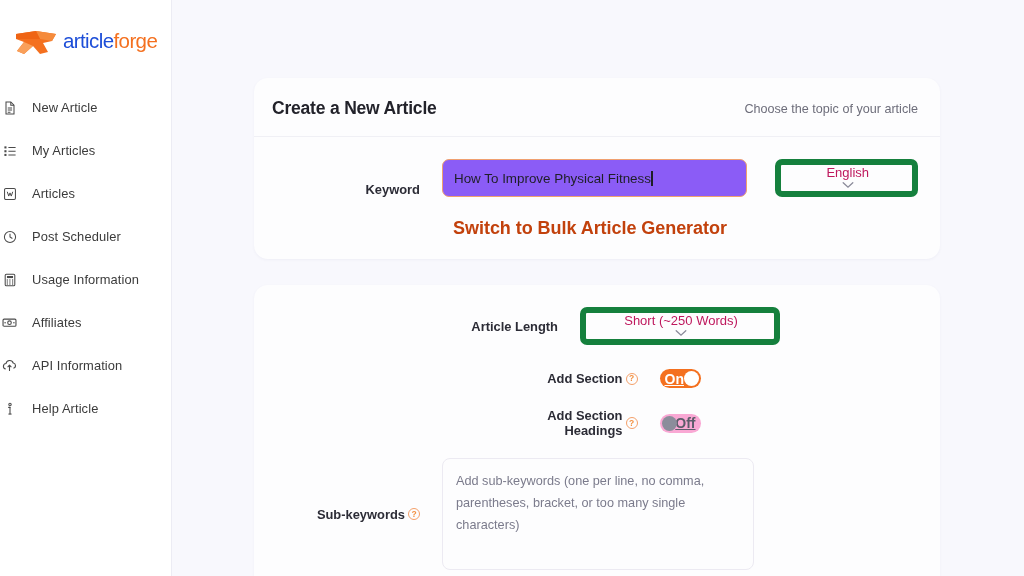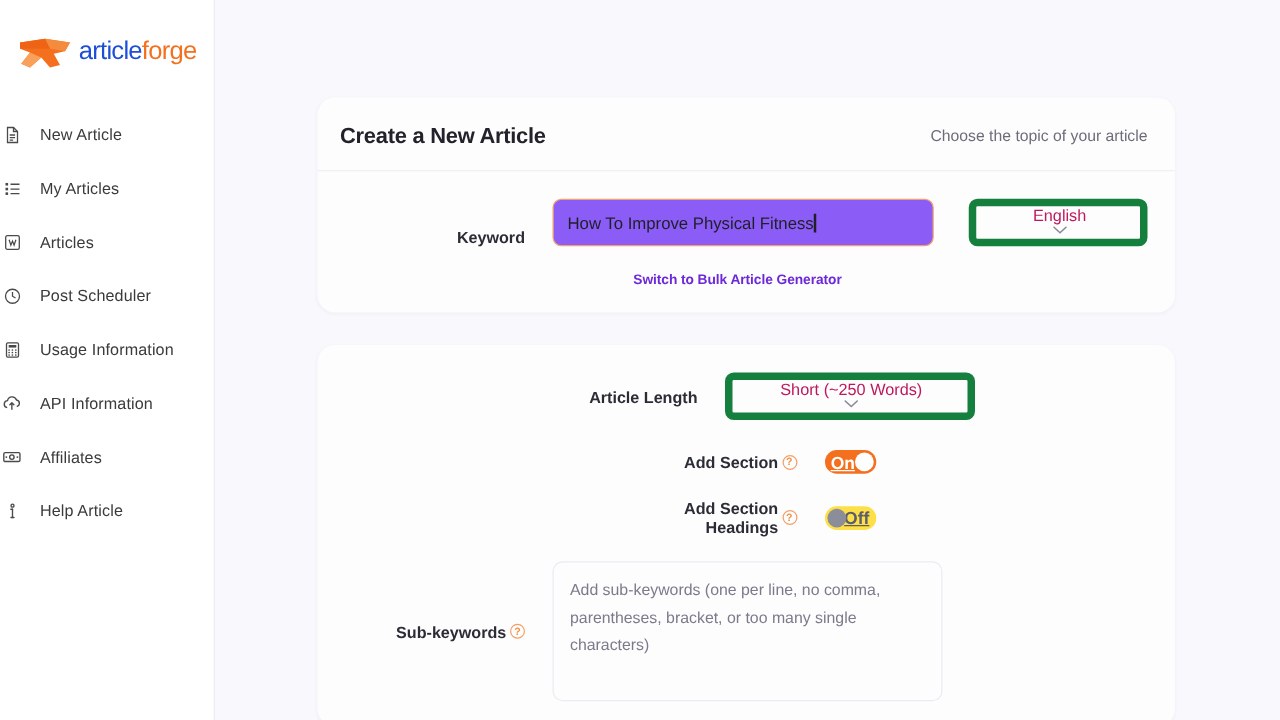--- a/index.html
+++ b/index.html
@@ -116,37 +116,37 @@
   }
   .sel-lang { width: 145px; margin-left: 28px; }
   .sel-len  { width: 200px; }
   .chev { color: #8a8a99; font-size: 11px; line-height: 1; }
 
   .bulk-link-row {
     display: flex; justify-content: center;
     margin-top: 21px; padding-right: 10px;
   }
   .bulk-link {
-    font-size: 11px; font-weight: 700; color: #6d28d9;
+    font-size: 18px; font-weight: 700; color: #c2410c;
     cursor: pointer; letter-spacing: -0.05px;
   }
 
   .card2 { margin-top: 26px; }
   .card2 .card-head { padding: 21px 22px 20px 18px; }
 
   .row2 { display: flex; align-items: center; margin-bottom: 20px; justify-content: center; }
   .row2:first-child { margin-bottom: 24px; }
 
   .toggle {
     width: 41px; height: 19px; border-radius: 10px;
     display: flex; align-items: center; position: relative;
     cursor: pointer;
   }
   .toggle.on { background: #f4701f; justify-content: flex-start; padding-left: 5px; }
-  .toggle.off { background: #fde047; justify-content: flex-end; padding-right: 5px; }
+  .toggle.off { background: #f9a8d4; justify-content: flex-end; padding-right: 5px; }
   .toggle .tlabel { font-size: 14px; font-weight: 700; line-height: 1; text-decoration: underline; }
   .toggle.on .tlabel { color: #ffffff; }
   .toggle.off .tlabel { color: #5c5c6a; }
   .knob { position: absolute; width: 15px; height: 15px; border-radius: 50%; top: 2px; }
   .toggle.on .knob { right: 2px; background: #ffffff; }
   .toggle.off .knob { left: 2px; background: #8b8d9b; }
 
   .textarea-box {
     width: 312px; min-height: 112px;
     border: 1px solid #eceaf2; border-radius: 8px;
@@ -231,36 +231,36 @@
             <rect x="6.2" y="5" width="7.6" height="2.6" fill="#4a4a4a" stroke="none"></rect>
             <path d="M6.6 10h.01M9.9 10h.01M13.3 10h.01M6.6 12.5h.01M9.9 12.5h.01M13.3 12.5h.01M6.6 15h.01M9.9 15h.01M13.3 15h.01" stroke-linecap="round" stroke-width="1.7"></path>
           </svg>
         </span>
         <span class="nav-label">Usage Information</span>
       </div>
 
       <div class="nav-item">
         <span class="nav-icon">
           <svg viewBox="0 0 20 20" width="17" height="17" fill="none" stroke="#4a4a4a" stroke-width="1.3">
-            <path d="M5.6 14.2a3.3 3.3 0 01.3-6.55 4.4 4.4 0 018.45-.6 3.1 3.1 0 01.25 6.1"></path>
-            <path d="M10 15.8V9.6M10 9.6l-1.9 1.9M10 9.6l1.9 1.9" stroke-linecap="round"></path>
-          </svg>
-        </span>
-        <span class="nav-label">API Information</span>
-      </div>
-
-      <div class="nav-item">
-        <span class="nav-icon">
-          <svg viewBox="0 0 20 20" width="17" height="17" fill="none" stroke="#4a4a4a" stroke-width="1.3">
             <rect x="2.4" y="6" width="15.2" height="8.4" rx="1.3"></rect>
             <circle cx="10" cy="10.2" r="2.1"></circle>
             <path d="M4.8 10.2h.01M15.2 10.2h.01" stroke-linecap="round" stroke-width="1.8"></path>
           </svg>
         </span>
         <span class="nav-label">Affiliates</span>
+      </div>
+
+      <div class="nav-item">
+        <span class="nav-icon">
+          <svg viewBox="0 0 20 20" width="17" height="17" fill="none" stroke="#4a4a4a" stroke-width="1.3">
+            <path d="M5.6 14.2a3.3 3.3 0 01.3-6.55 4.4 4.4 0 018.45-.6 3.1 3.1 0 01.25 6.1"></path>
+            <path d="M10 15.8V9.6M10 9.6l-1.9 1.9M10 9.6l1.9 1.9" stroke-linecap="round"></path>
+          </svg>
+        </span>
+        <span class="nav-label">API Information</span>
       </div>
 
       <div class="nav-item">
         <span class="nav-icon">
           <svg viewBox="0 0 20 20" width="16" height="16" fill="none" stroke="#4a4a4a" stroke-width="1.35">
             <circle cx="10" cy="4.4" r="1.5"></circle>
             <path d="M10 8v8.2" stroke-linecap="round"></path>
             <path d="M8.3 8h1.7M8.5 16.2h3" stroke-linecap="round"></path>
           </svg>
         </span>

